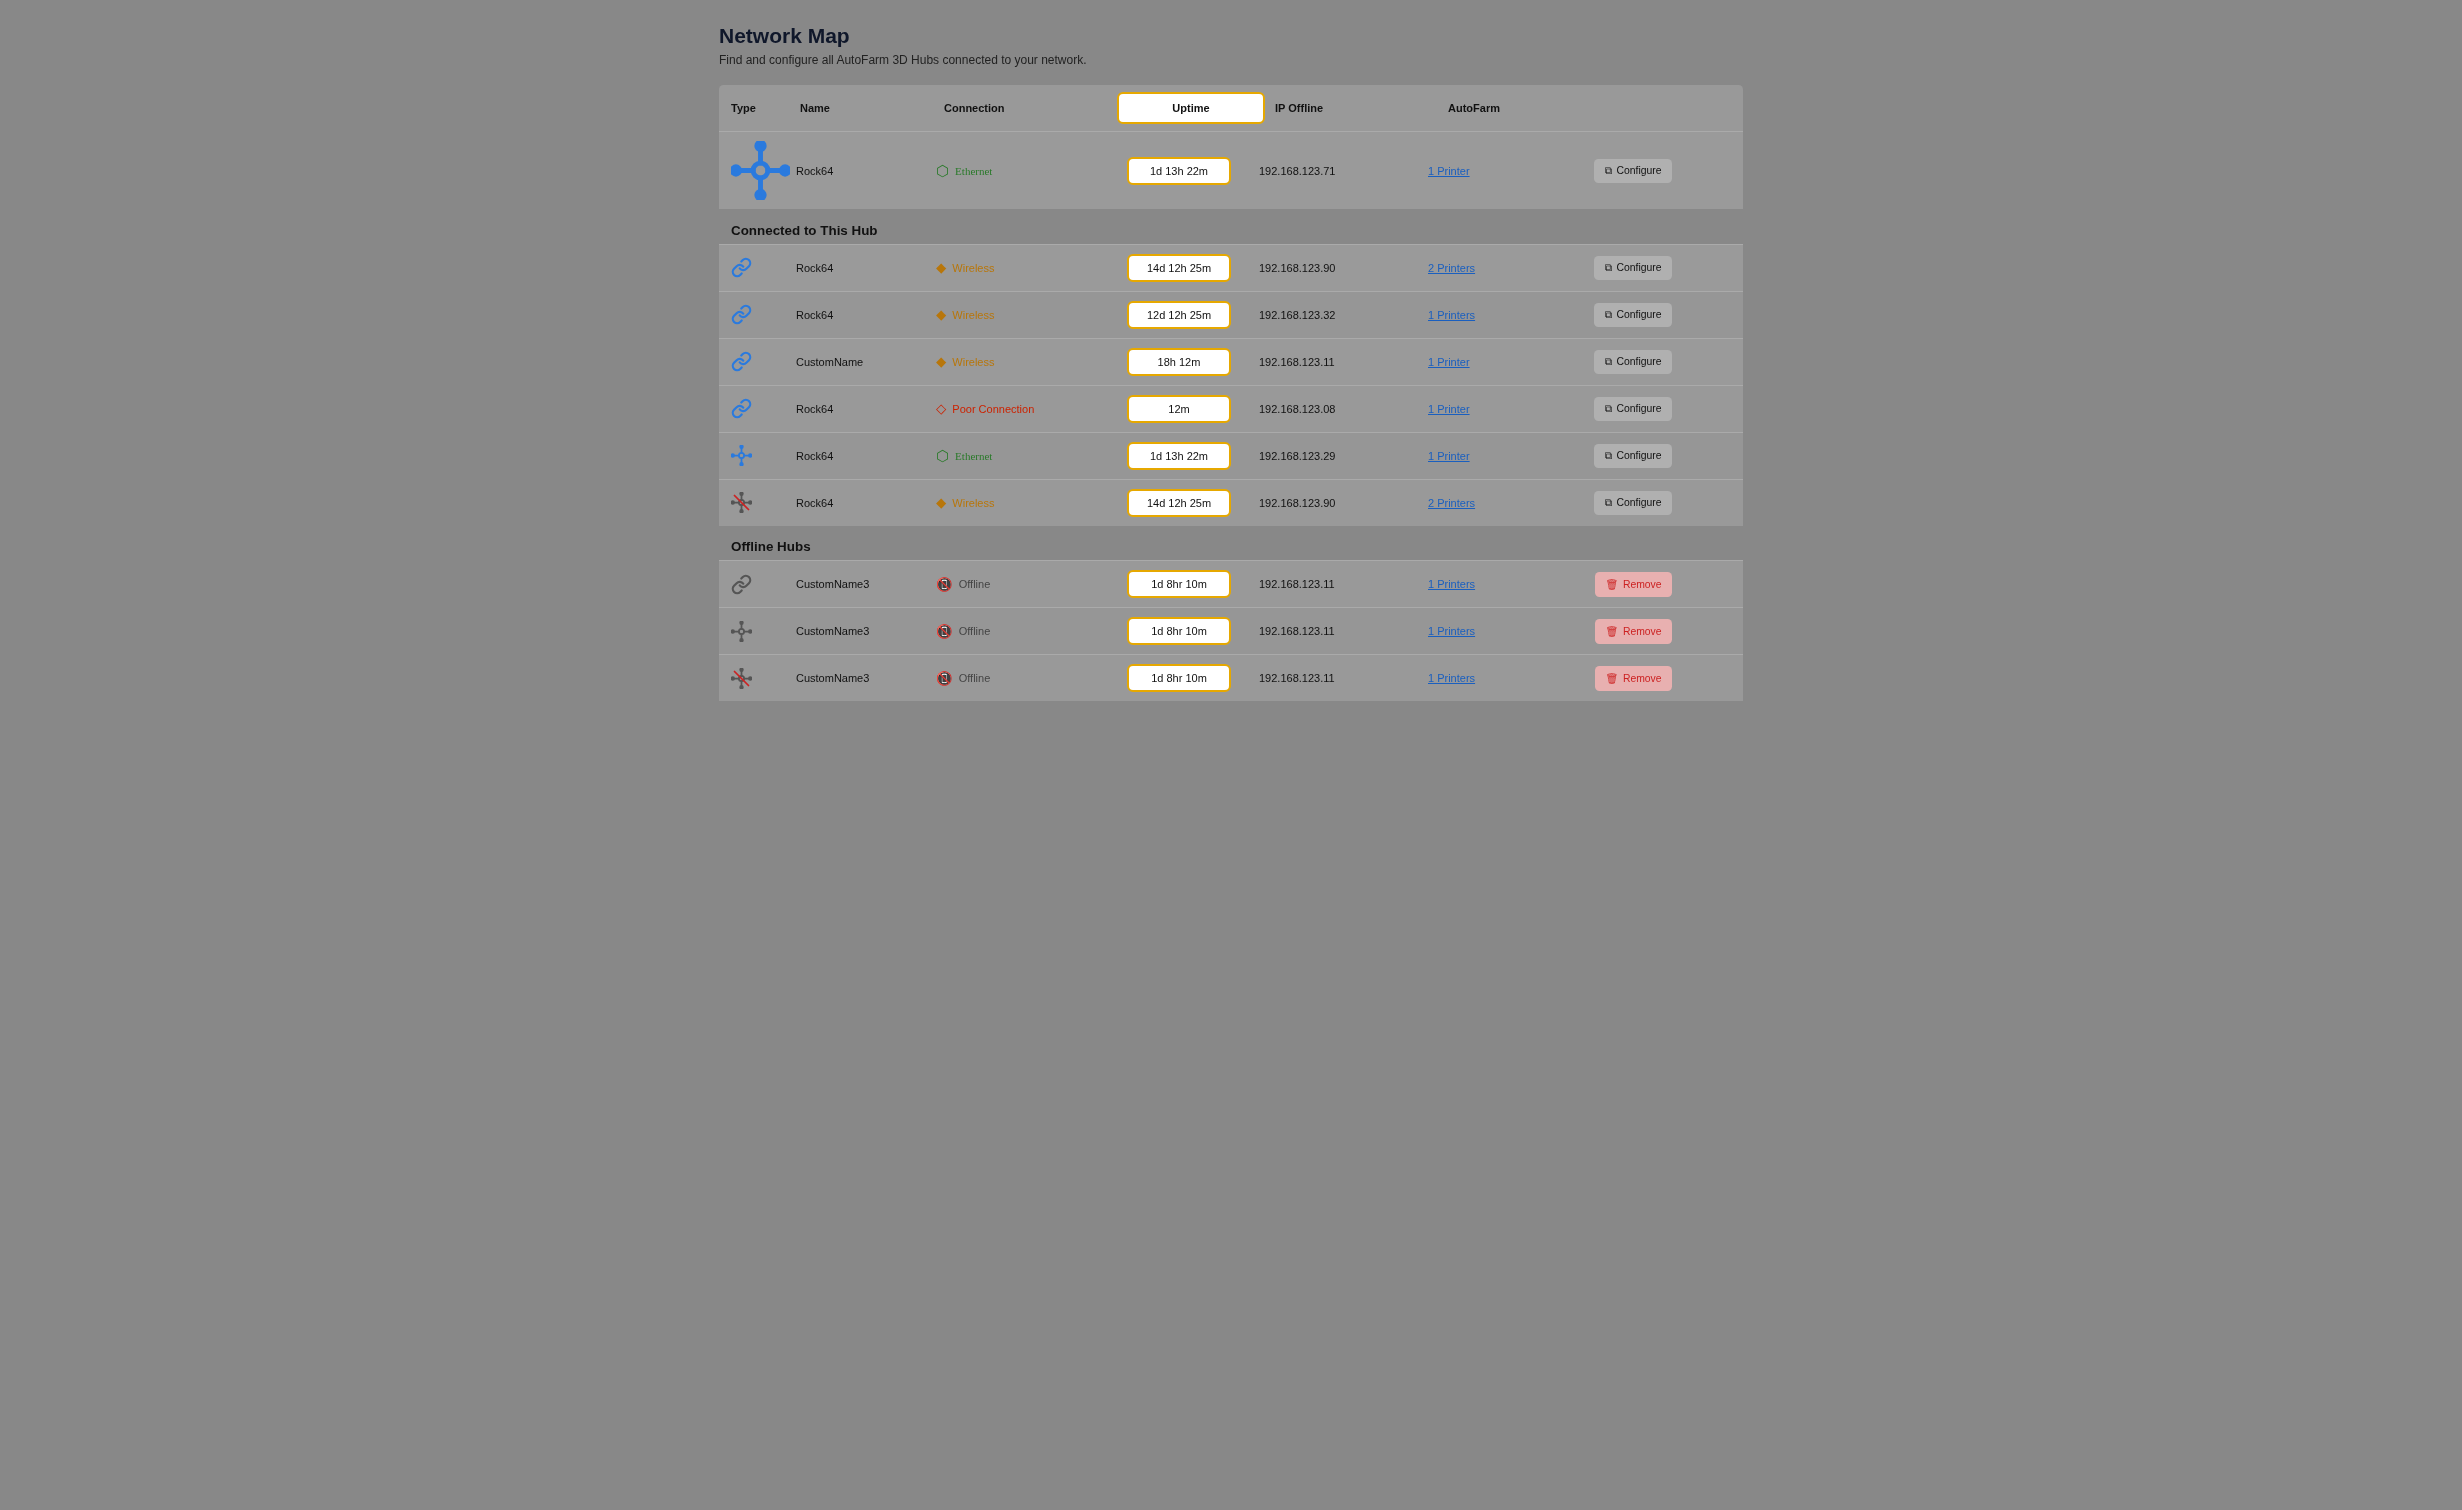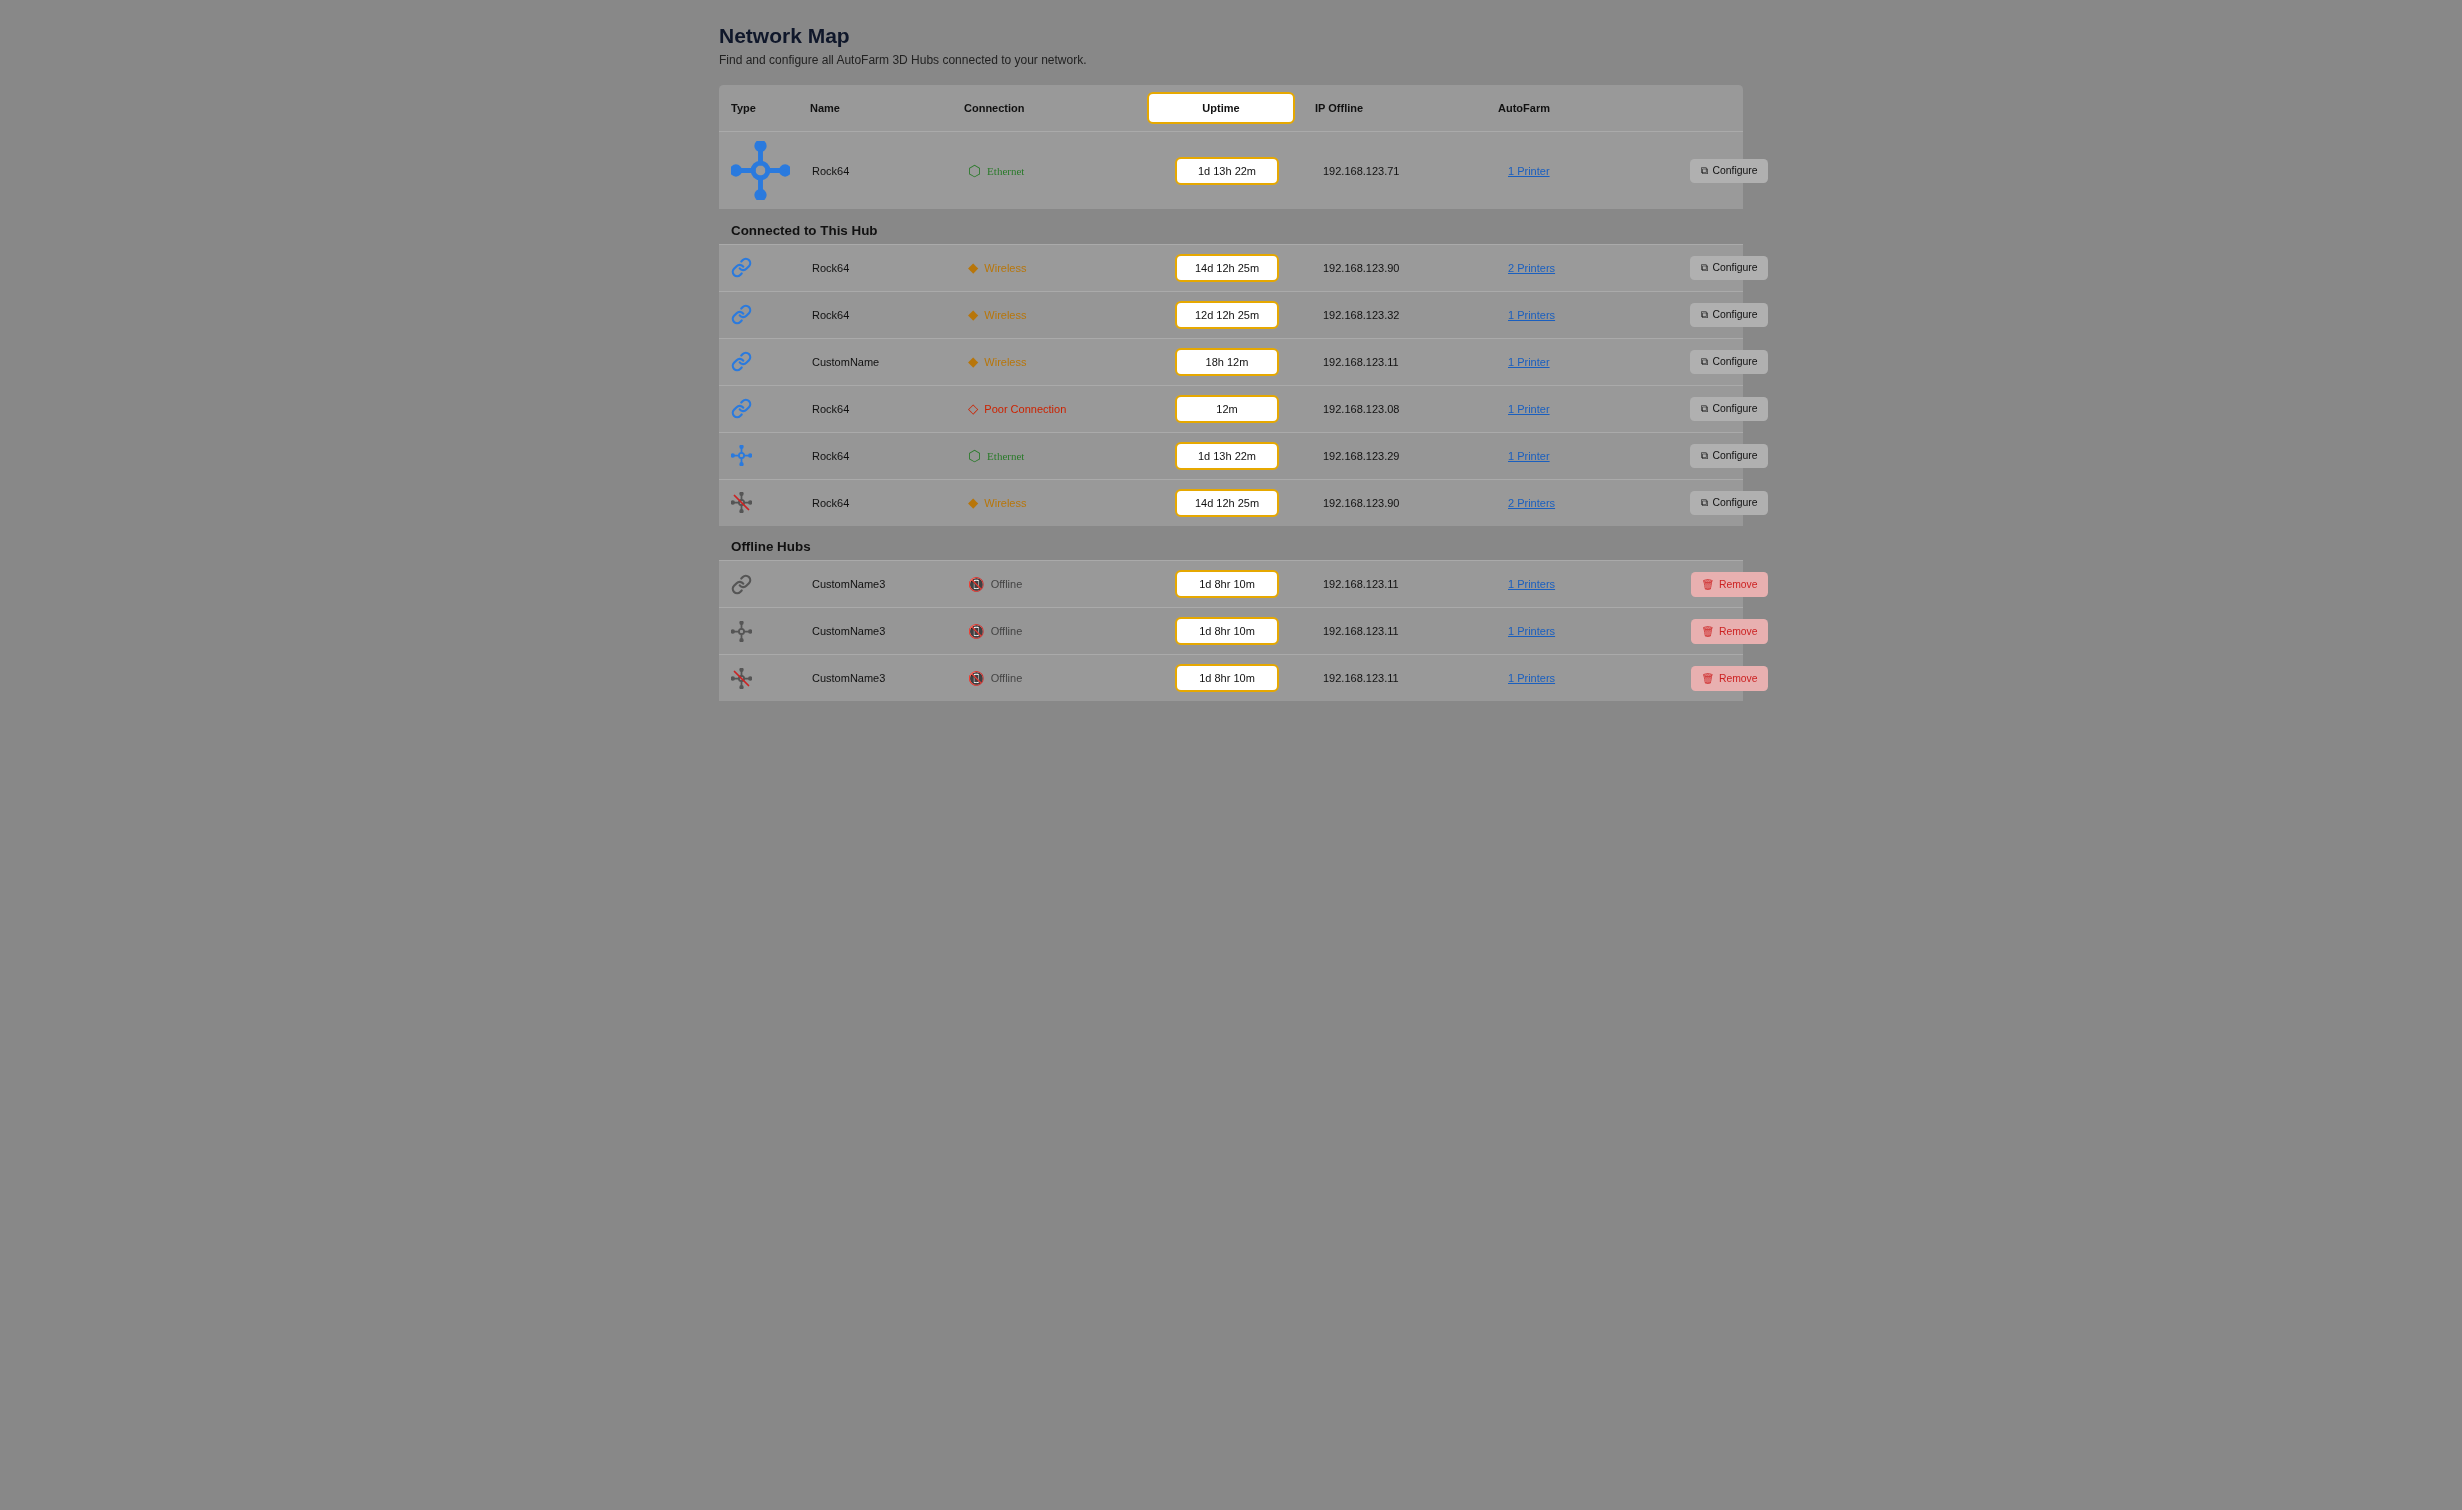--- a/index.html
+++ b/index.html
@@ -30,21 +30,21 @@
       width: 100%;
     }
     
     .table-header {
       display: grid;
       grid-template-columns: 59px 134px 163px 148px 163px 119px 119px;
       background: #999;
       border-radius: 4.5px 4.5px 0 0;
       padding: 7.4px 12px;
       align-items: center;
-      gap: 20px;
+      gap: 10px;
     }
     .table-header .col-label {
       font-size: 11px;
       font-weight: 600;
       color: #111;
     }
     .uptime-col-header {
       background: white;
       border: 2.2px solid #e6a800;
       border-radius: 6px;
@@ -54,21 +54,21 @@
       color: #111;
       text-align: center;
     }
     
     .table-row {
       display: grid;
       grid-template-columns: 59px 134px 163px 148px 163px 119px 119px;
       background: #999;
       padding: 9px 12px;
       align-items: center;
-      gap: 22px;
+      gap: 6px;
       border-top: 0.7px solid #aaa;
     }
     .table-row:nth-child(even) {
       background: #9a9a9a;
     }
     .table-row.alt {
       background: #969696;
     }
     .section-header {
       background: #888;

